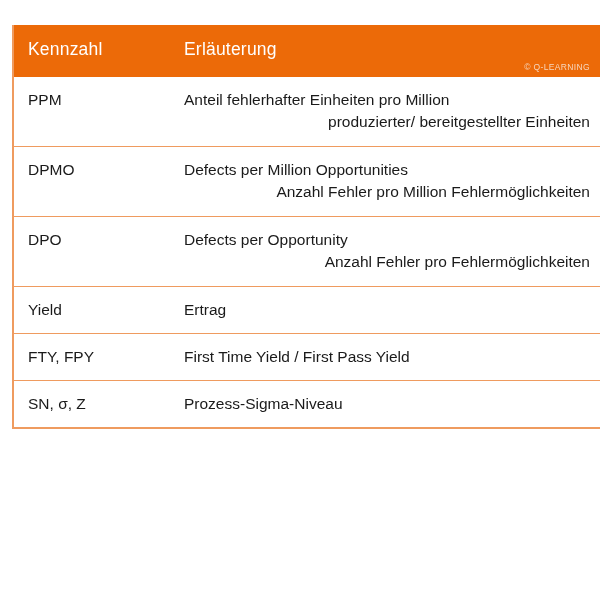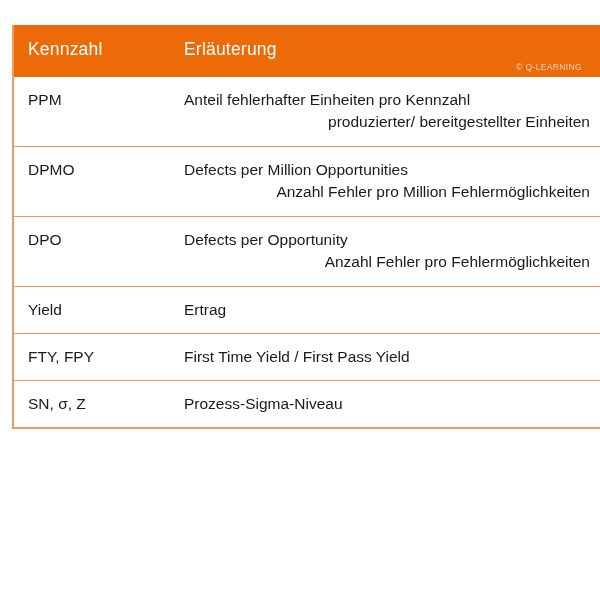--- a/index.html
+++ b/index.html
@@ -49,21 +49,21 @@
   }
   th.col-desc {
     position: relative;
     padding: 14px 10px 0 0;
     font-size: 17.5px;
     letter-spacing: .2px;
   }
   .desc-head-inner { display: block; }
   .copyright {
     position: absolute;
-    right: 20px;
+    right: 12px;
     bottom: 5px;
     font-size: 8.5px;
     letter-spacing: .35px;
     color: #f6d7bf;
     white-space: nowrap;
     text-align: right;
   }
 
   
   tbody tr {
@@ -108,21 +108,21 @@
         <th class="col-desc">
           <span class="desc-head-inner">Erläuterung</span>
           <span class="copyright">© Q-LEARNING</span>
         </th>
       </tr>
     </thead>
     <tbody id="tbody">
         <tr class="two-line">
           <td class="cell-key">PPM</td>
           <td class="cell-desc">
-            <span class="line">Anteil fehlerhafter Einheiten pro Kennzahl</span>
+            <span class="line">Anteil fehlerhafter Einheiten pro Million</span>
             <span class="line">produzierter/ bereitgestellter Einheiten</span>
           </td>
         </tr>
         <tr class="two-line">
           <td class="cell-key">DPMO</td>
           <td class="cell-desc">
             <span class="line">Defects per Million Opportunities</span>
             <span class="line">Anzahl Fehler pro Million Fehlermöglichkeiten</span>
           </td>
         </tr>

